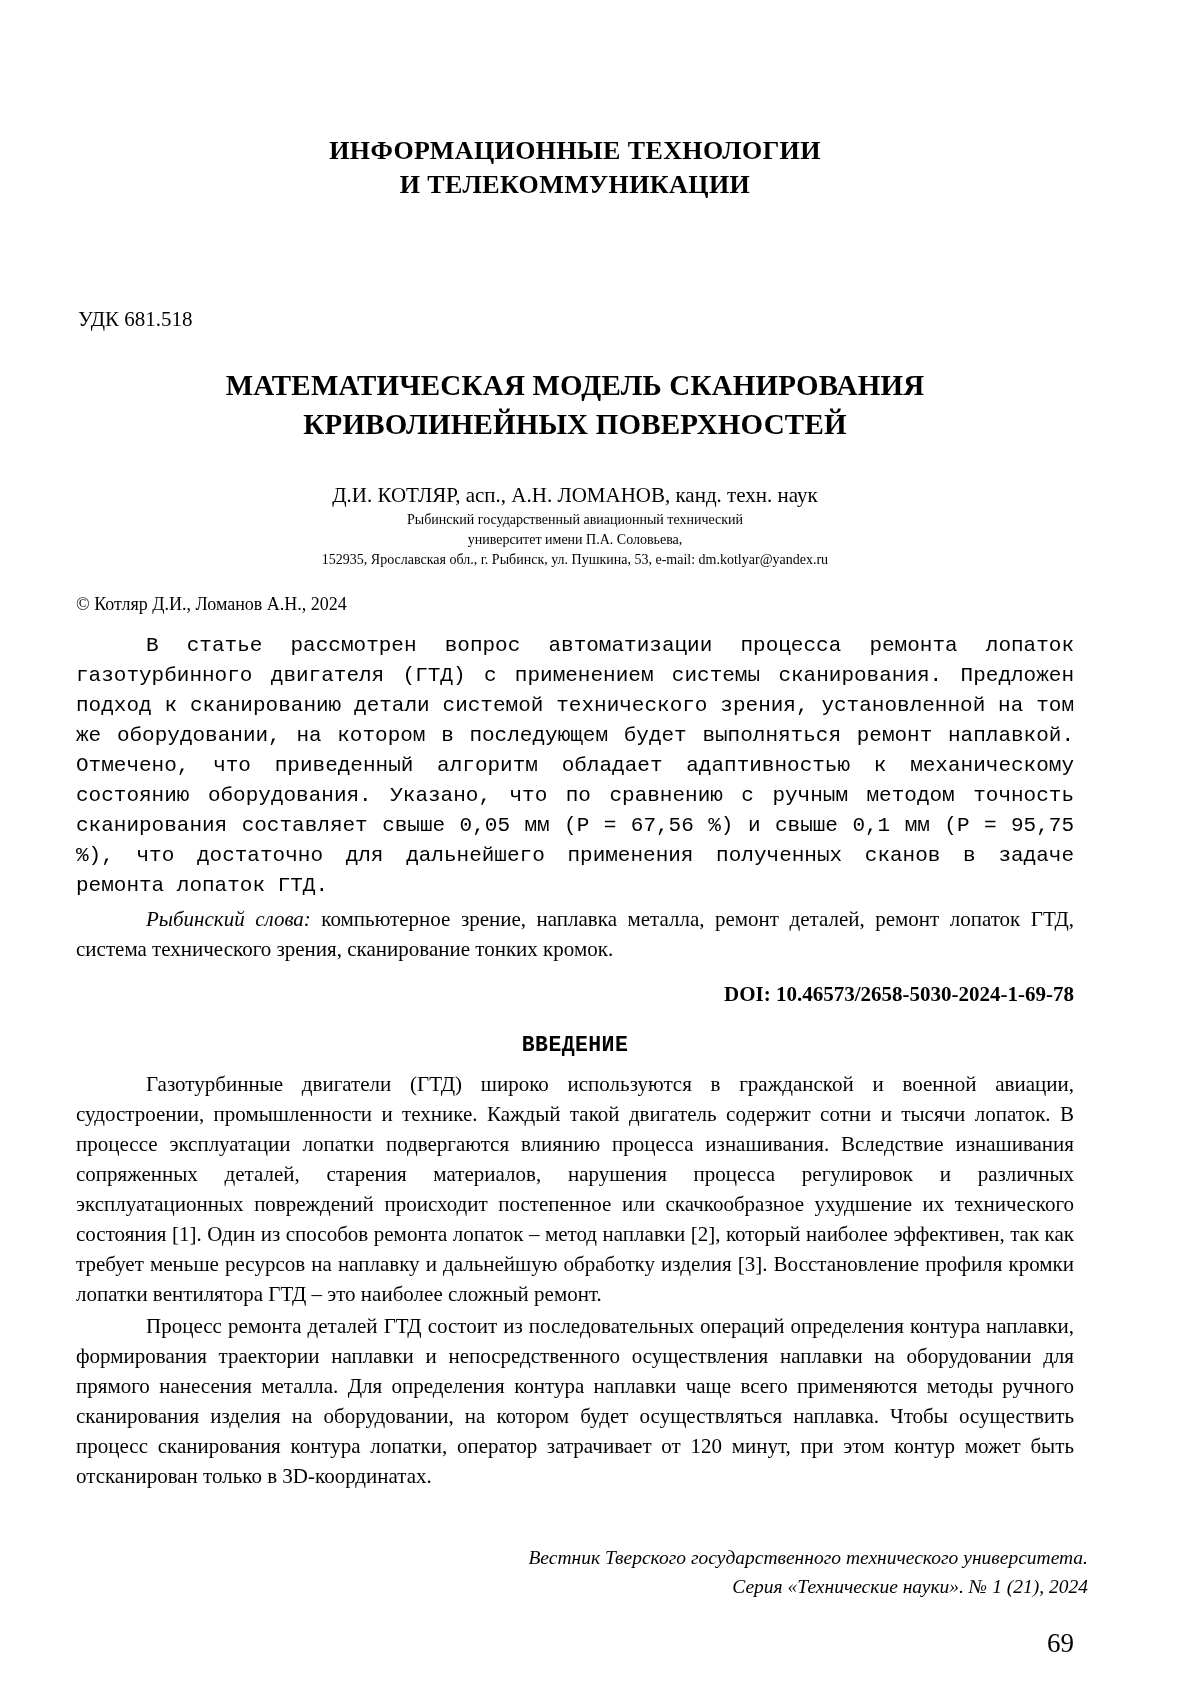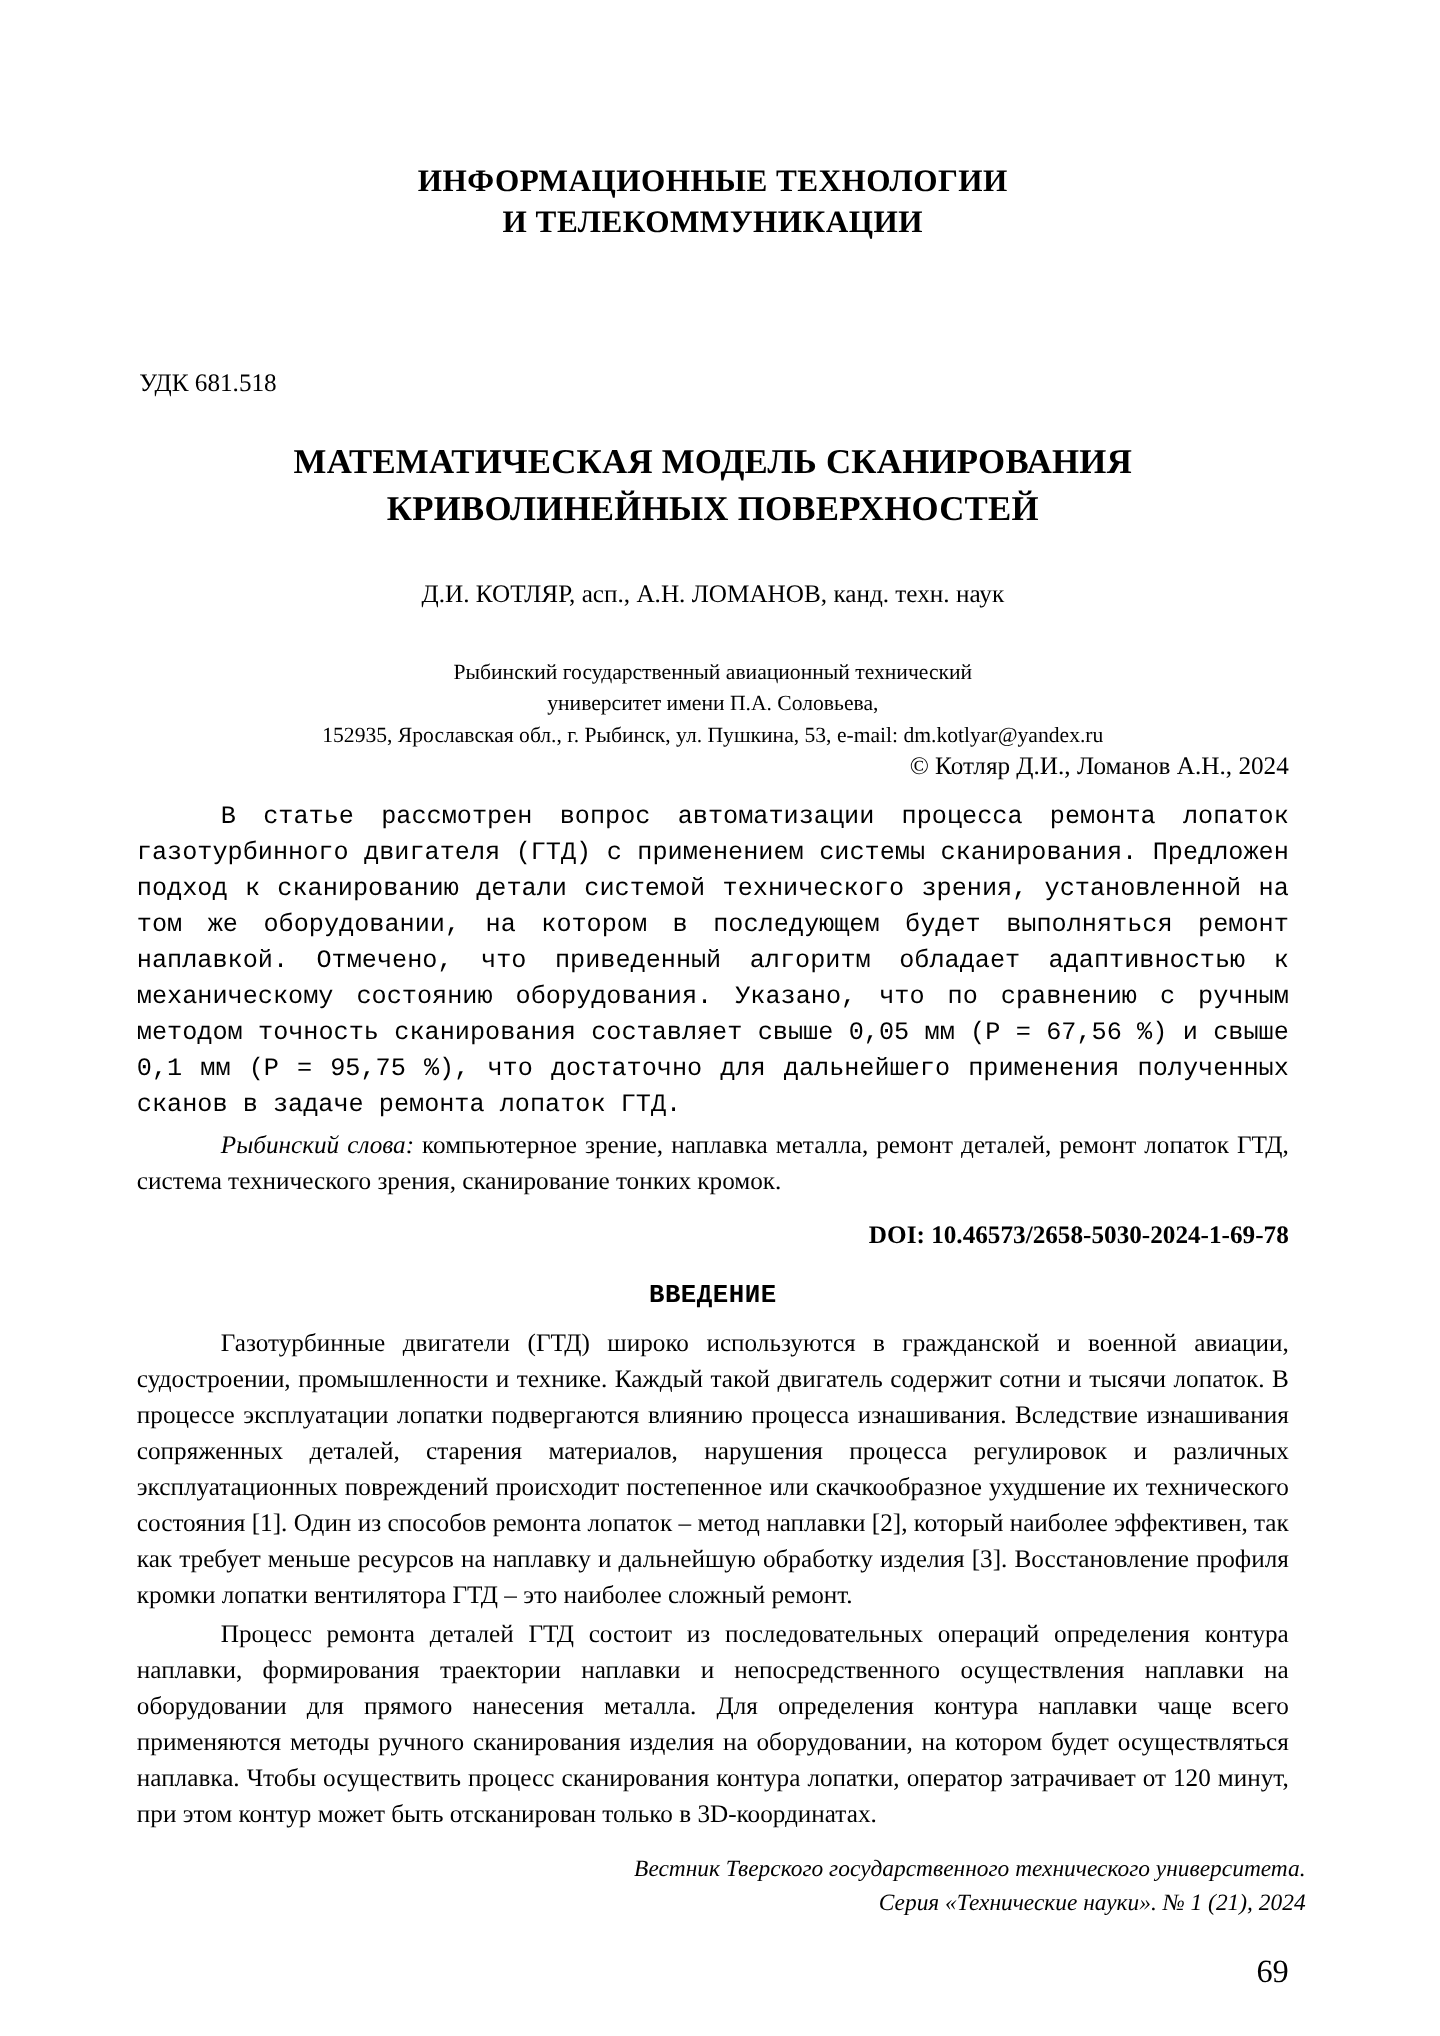--- a/index.html
+++ b/index.html
@@ -11,21 +11,21 @@
     width: 1200px;
     height: 1697px;
     font-family: "Liberation Serif", serif;
     color: #000000;
     position: relative;
   }
   .page {
     width: 1200px;
     height: 1697px;
     box-sizing: border-box;
-    padding: 126px 126px 40px 114px;
+    padding: 126px 126px 40px 76px;
     position: relative;
   }
   .section-header {
     text-align: center;
     font-size: 26px;
     font-weight: bold;
     letter-spacing: 0.4px;
     line-height: 1.32;
     margin-top: 8px;
     margin-bottom: 0;
@@ -48,29 +48,28 @@
     letter-spacing: 0.2px;
   }
   .title .line2 { display: block; }
   .authors {
     margin-top: 36px;
     text-align: center;
     font-size: 21px;
     line-height: 1.4;
   }
   .affiliation {
-    margin-top: 38px;
     text-align: center;
-    font-size: 18px;
+    font-size: 14px;
     line-height: 1.44;
   }
   .affiliation div { display: block; }
   .copyright {
-    text-align: right;
-    font-size: 21px;
+    margin-top: 24px;
+    font-size: 18px;
   }
   p.body {
     margin: 0;
     font-size: 21px;
     line-height: 1.43;
     text-align: justify;
     text-indent: 70px;
     hyphens: auto;
   }
   p.abstract {

